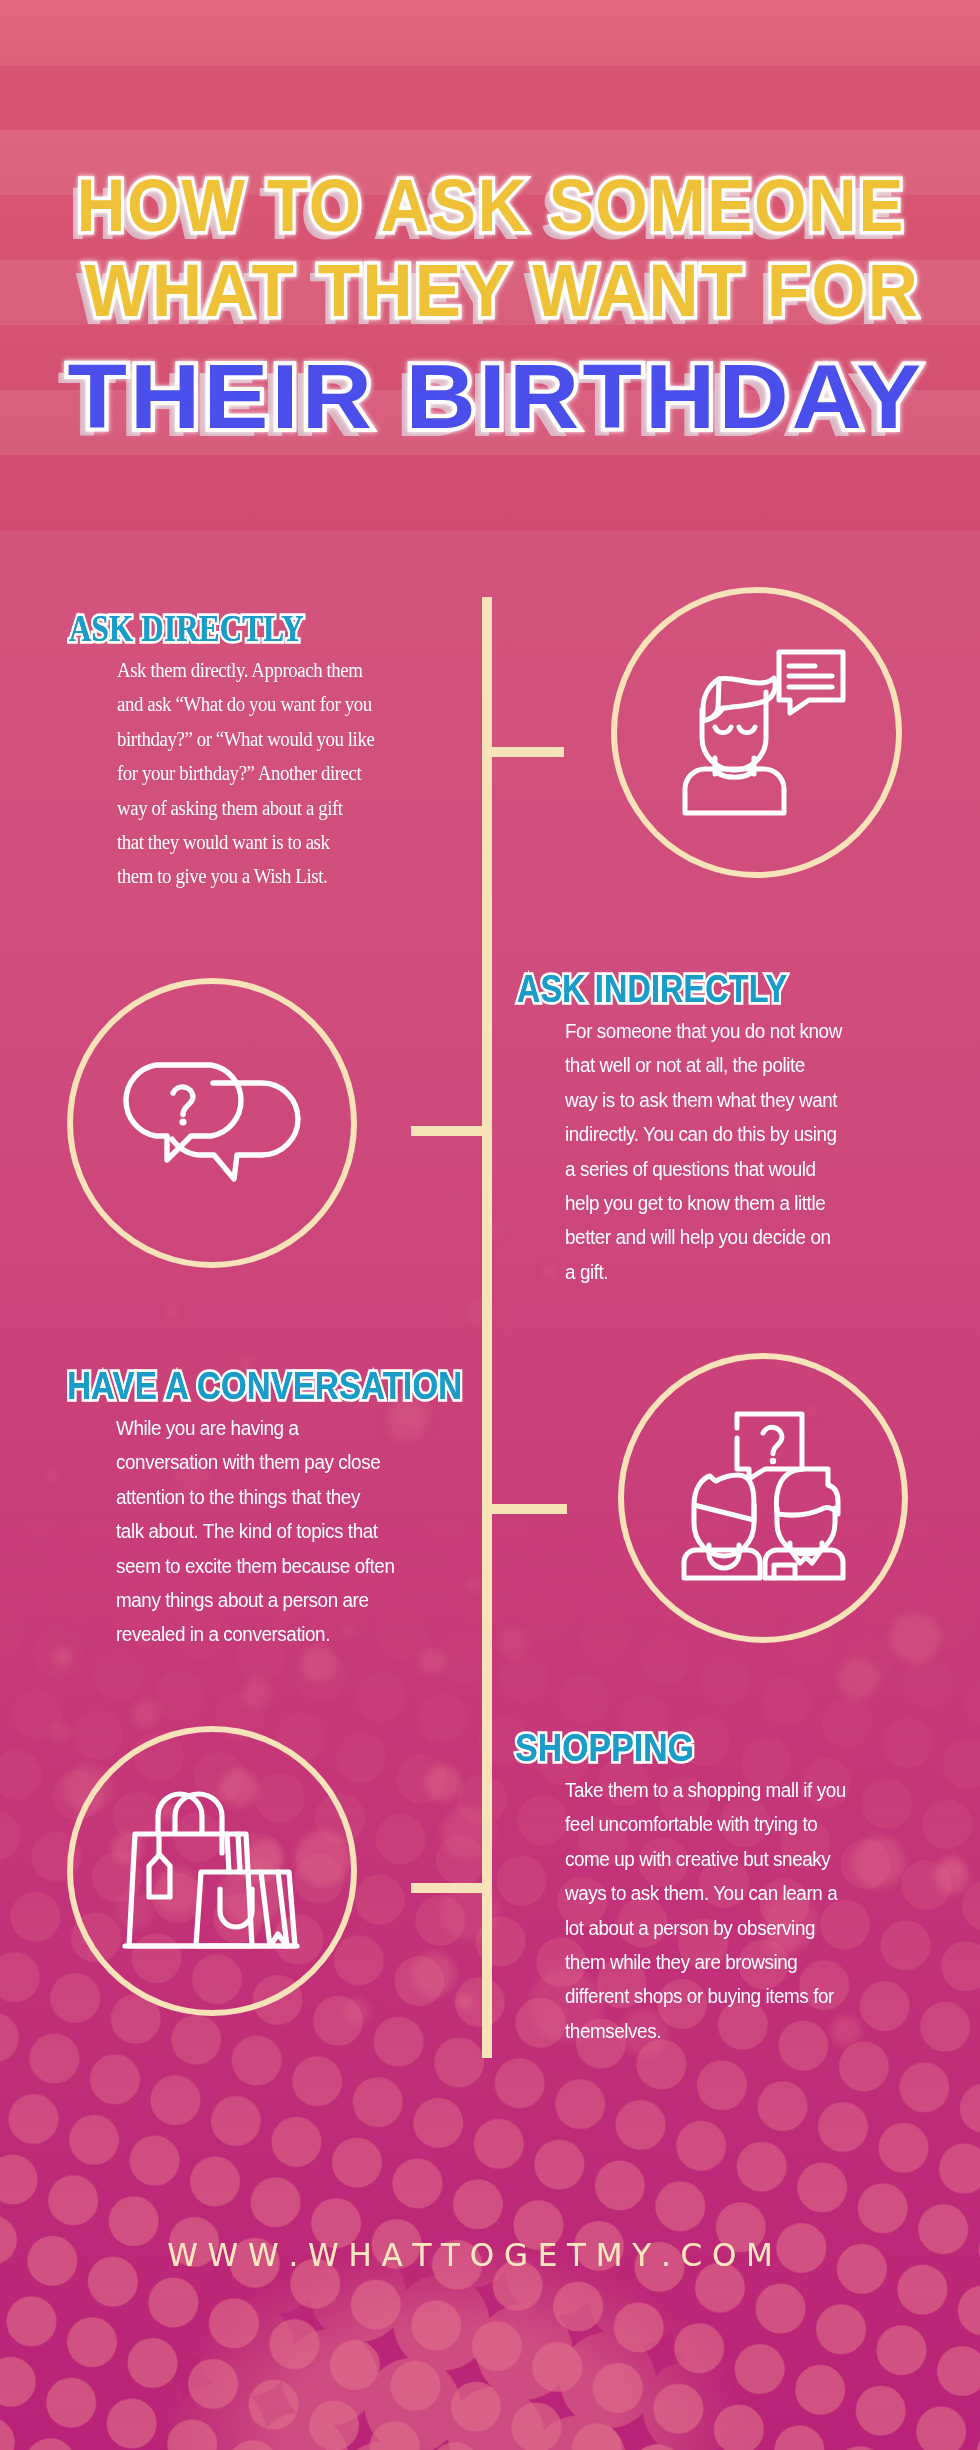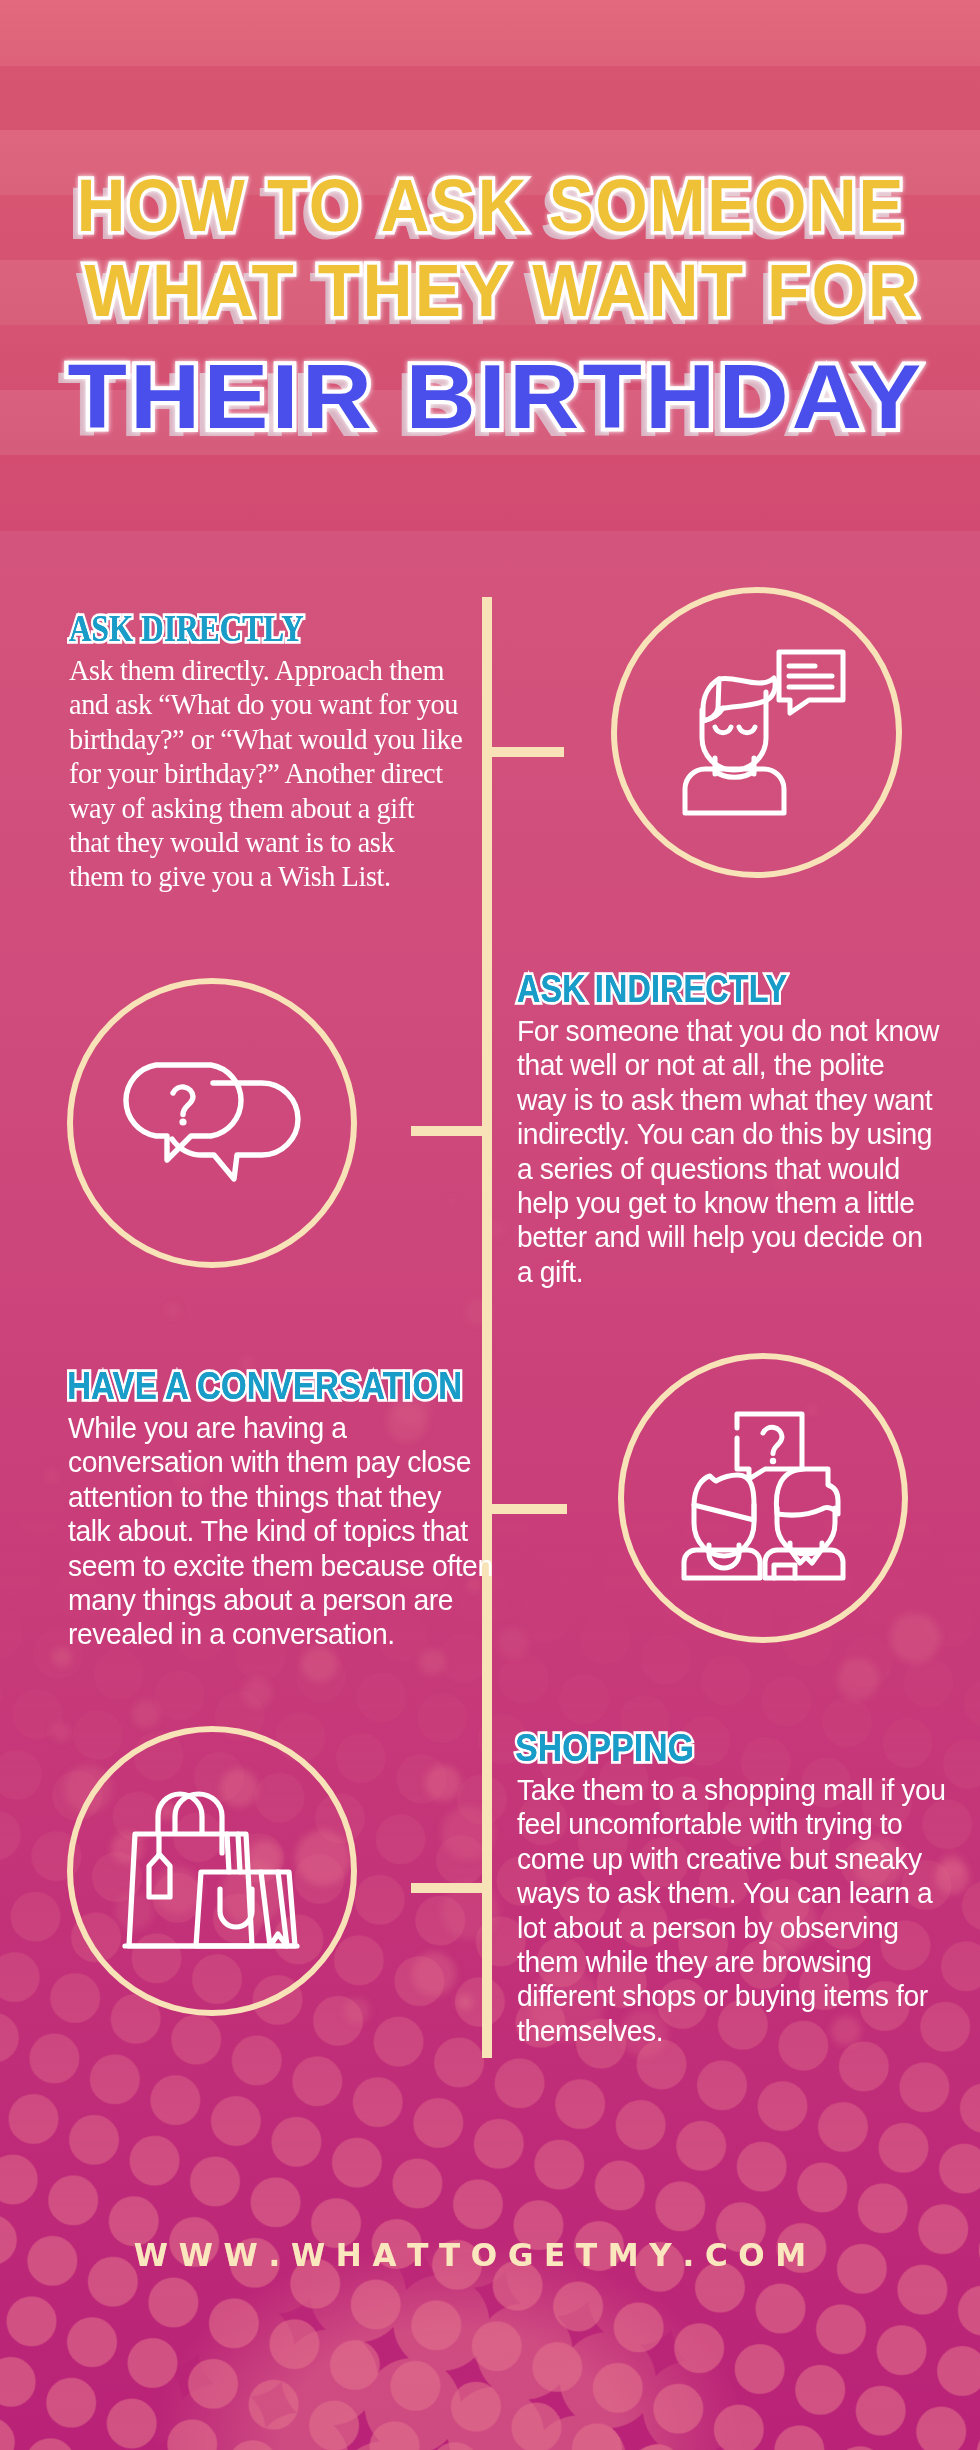--- a/index.html
+++ b/index.html
@@ -47,27 +47,27 @@
   .circ svg{position:absolute;left:-6px;top:-6px;}
 
   
   .blk{position:absolute;z-index:6;}
   .hdg{font-weight:700;color:#1A9CC9;white-space:nowrap;
        font-size:38px;line-height:33px;height:45px;letter-spacing:0.2px;padding-top:2px;box-sizing:content-box;
        -webkit-text-stroke:5.6px #fff;paint-order:stroke fill;
        text-shadow:0 0 0 #1A9CC9;
        transform:scaleX(0.818);transform-origin:left center;}
   .hdg::after{content:"";}
-  .body{margin-top:-4px;color:#fff;font-size:30px;font-weight:400;letter-spacing:-0.45px;}
+  .body{margin-top:-4px;color:#fff;font-size:20px;font-weight:400;letter-spacing:-0.45px;margin-left:48px;}
   .body .ln{display:block;height:34.4px;line-height:34.4px;white-space:nowrap;
             transform:scaleX(0.943);transform-origin:left center;}
 
   
   #url{position:absolute;left:0;width:940px;text-align:center;color:#FBE7BE;
-       font-size:31px;letter-spacing:-0.05px;font-weight:700;z-index:6;
+       font-size:31px;letter-spacing:-0.05px;font-weight:400;z-index:6;
        font-family:"DejaVu Sans",sans-serif;
        transform:scaleY(1.02);
        text-shadow:0 0 0.5px rgba(251,231,190,0.4);}
 </style>
 </head>
 <body>
 
 <div id="page">
 
   <svg id="dots" width="980" height="2450" viewBox="0 0 980 2450" aria-hidden="true">

